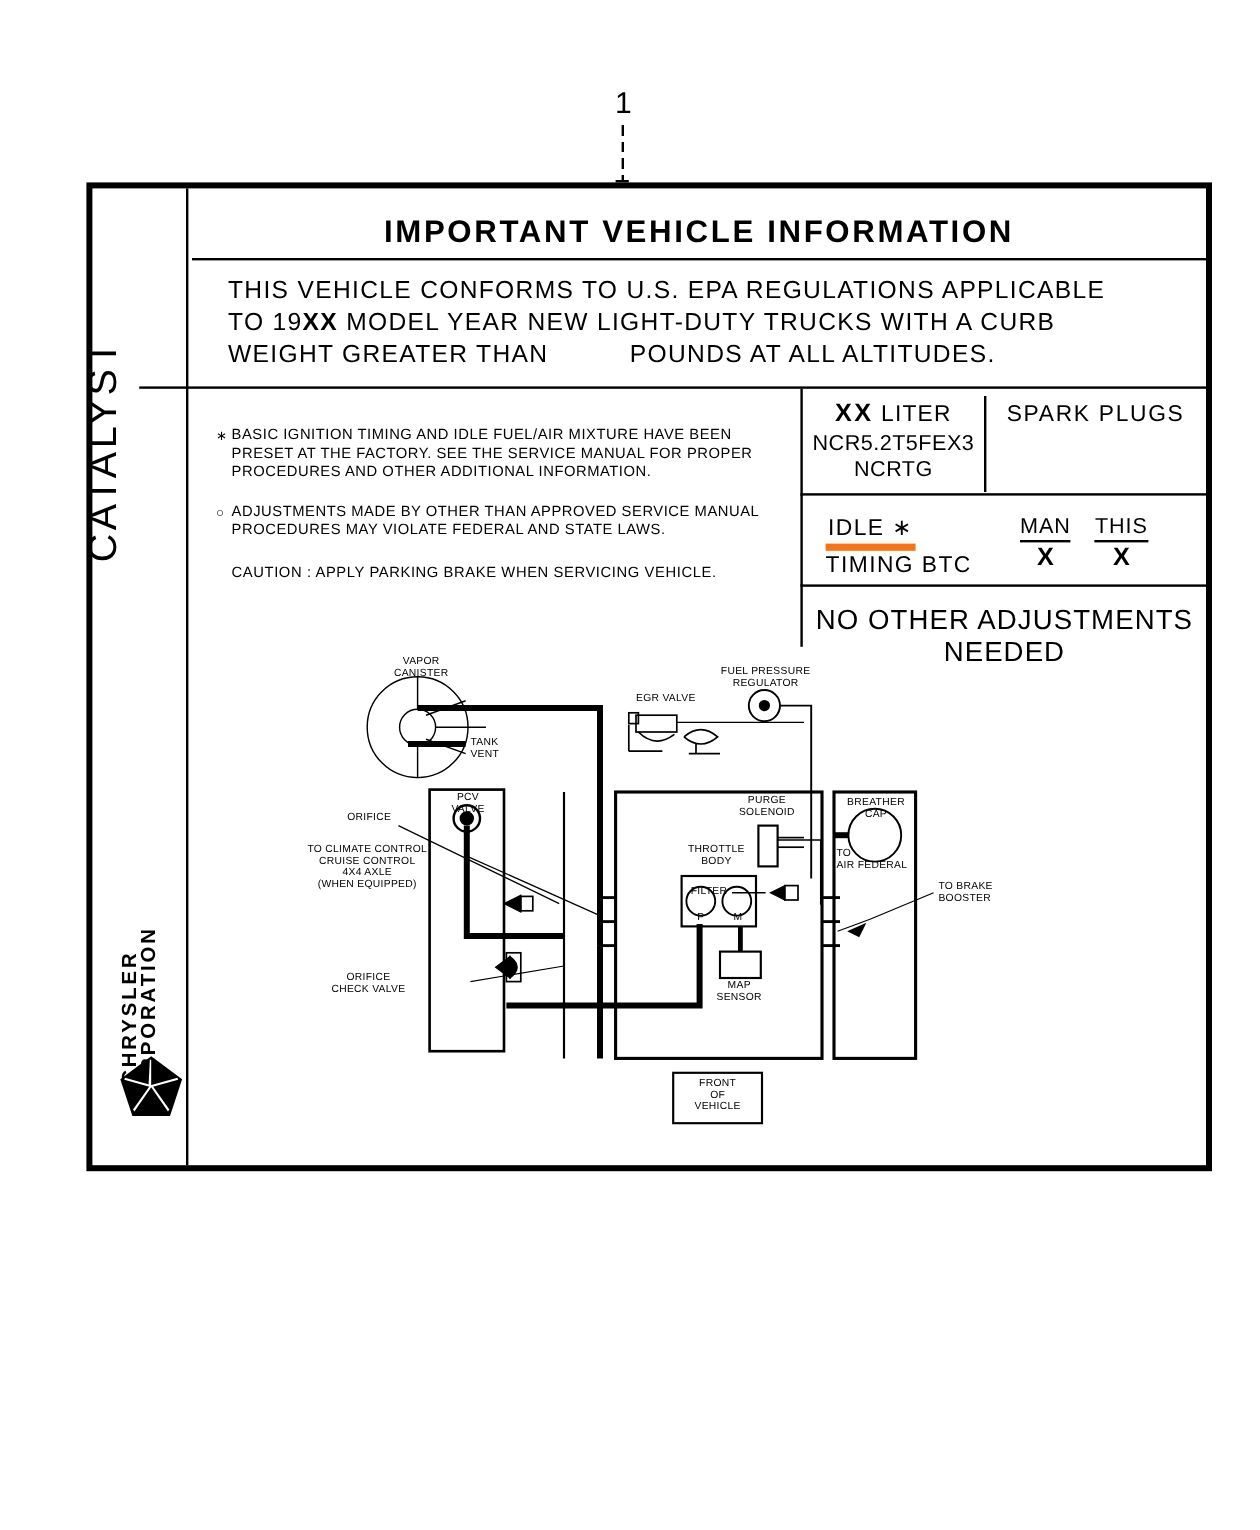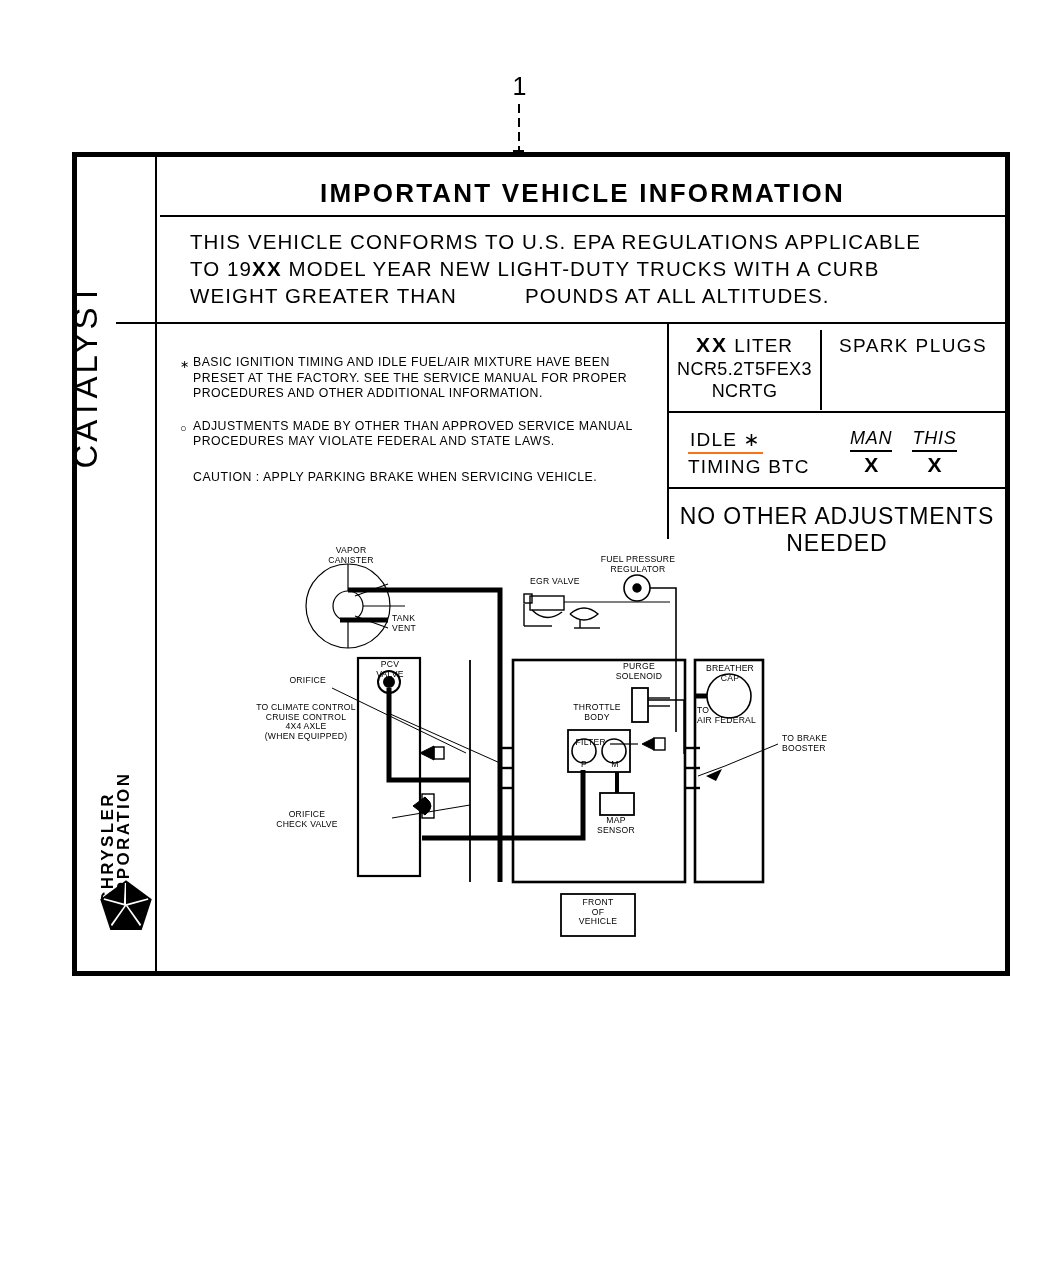--- a/index.html
+++ b/index.html
@@ -85,31 +85,31 @@
   #engine-code-2{font-size:18px;letter-spacing:.4px;margin-top:1px;font-family:"Liberation Sans",sans-serif;}
 
   #spark-plugs-cell{
     left:822px;top:335px;width:182px;text-align:center;
     font-size:19px;letter-spacing:1.4px;font-family:"Liberation Sans",sans-serif;
   }
 
   #idle-cell{left:672px;top:428px;width:200px;}
   #idle-line-1{
     font-size:19px;letter-spacing:1.2px;display:inline-block;
-    border-bottom:2px solid #f97316;padding:0 2px 1px 2px;margin-left:16px;
+    border-bottom:6px solid #f97316;padding:0 2px 1px 2px;margin-left:16px;
     font-family:"Liberation Sans",sans-serif;
   }
   #idle-line-2{font-size:19px;letter-spacing:1.2px;margin-top:2px;margin-left:16px;
     font-family:"Liberation Sans",sans-serif;}
 
   #trans-cell{left:850px;top:428px;width:150px;display:flex;gap:20px;}
   .trans-col{text-align:center;}
   .trans-head{
     font-size:18px;letter-spacing:.8px;border-bottom:2px solid #000;
-    padding-bottom:1px;font-family:"Liberation Sans",sans-serif;font-style:italic;
+    padding-bottom:1px;font-family:"Liberation Sans",sans-serif;
   }
   .trans-mark{font-size:21px;font-weight:bold;margin-top:1px;font-family:"Liberation Sans",sans-serif;}
 
   #no-other-adjustments{
     left:669px;top:503px;width:336px;text-align:center;
     font-size:23px;letter-spacing:.9px;font-family:"Liberation Sans",sans-serif;
   }
 
   
   #brand-chrysler{

